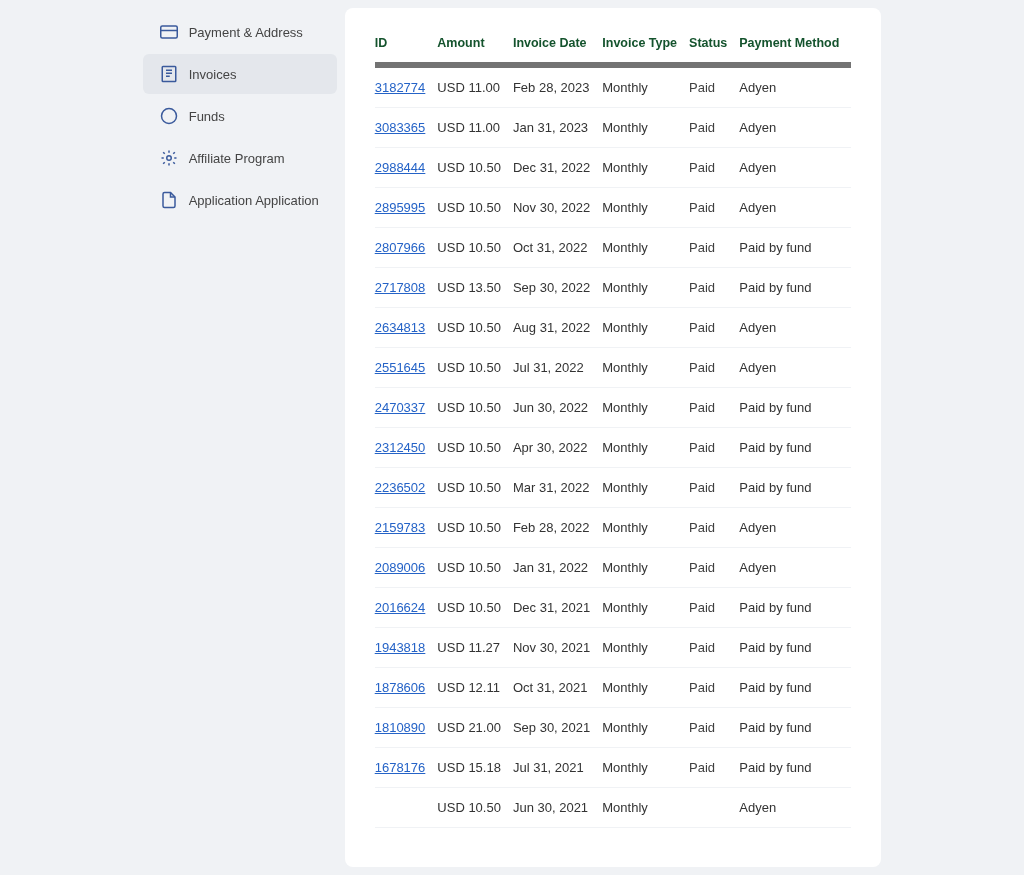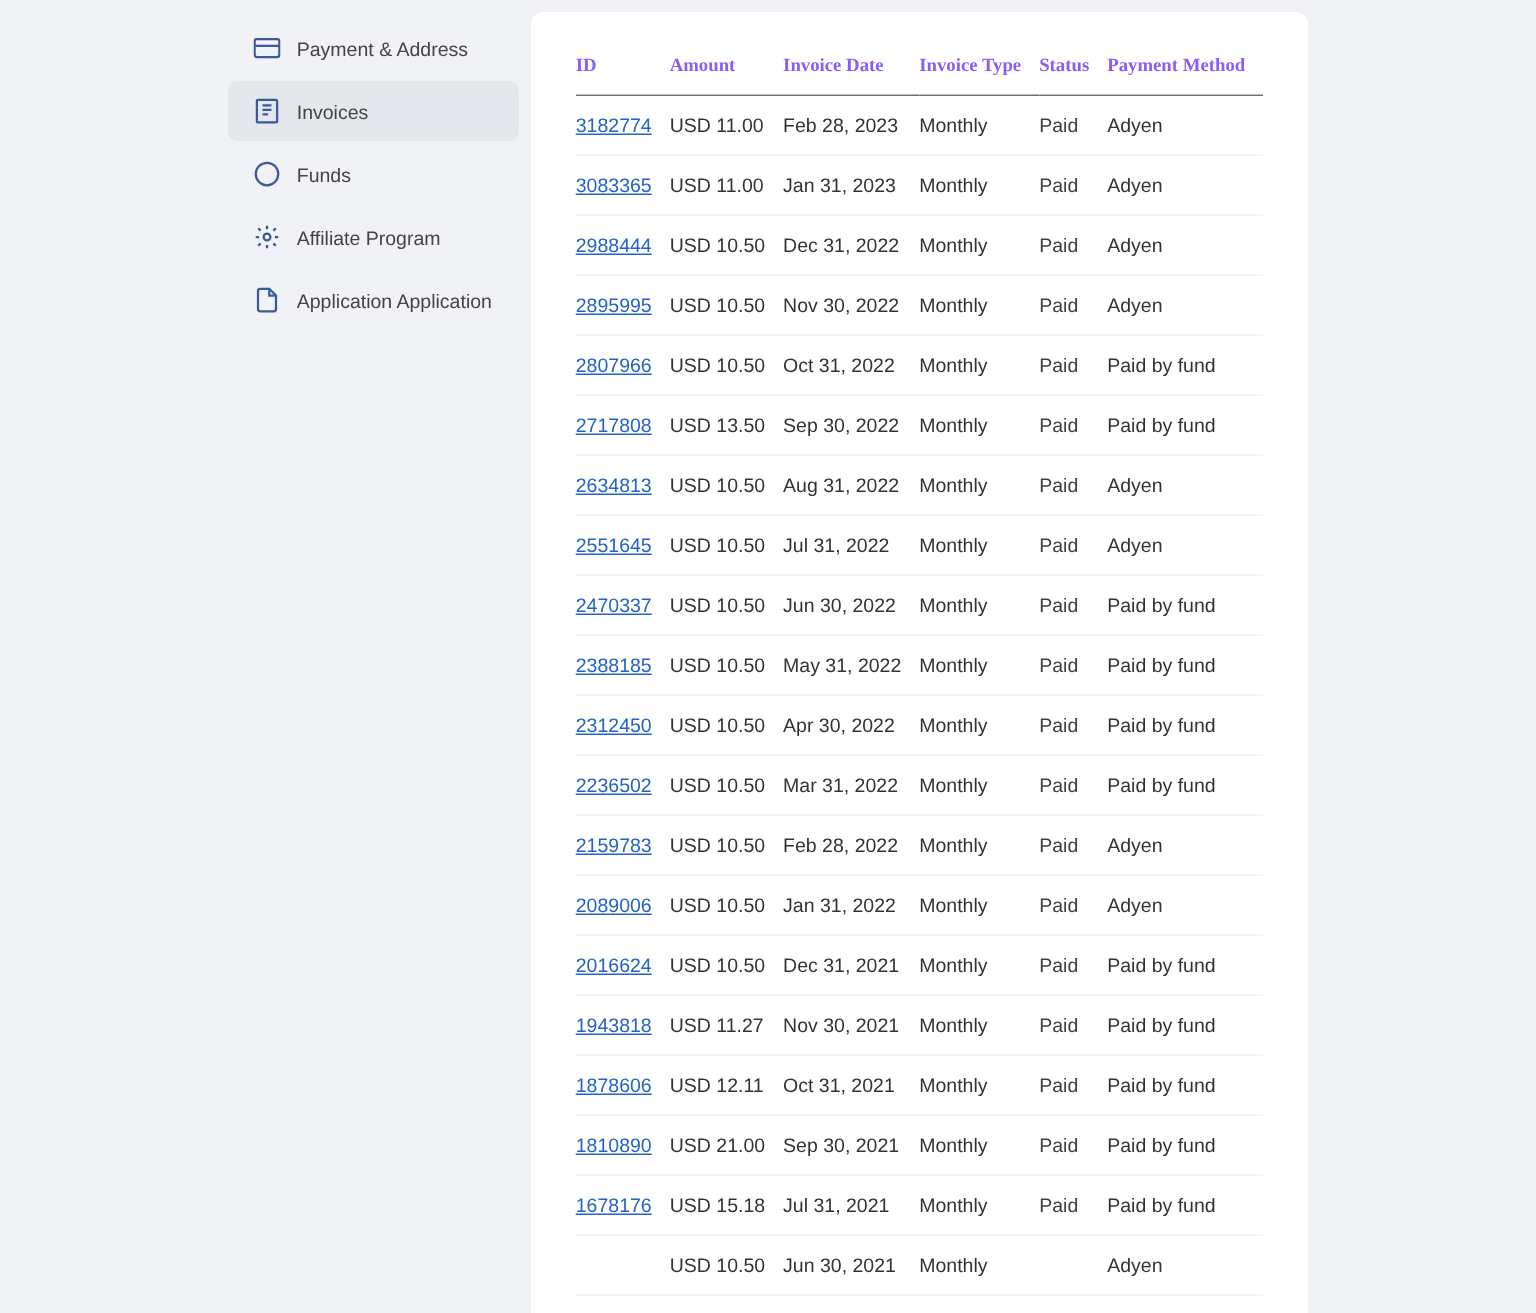--- a/index.html
+++ b/index.html
@@ -54,25 +54,24 @@
       padding: 20px 30px;
       overflow-y: auto;
     }
     table {
       width: 100%;
       border-collapse: collapse;
     }
     thead th {
       text-align: left;
       font-weight: 600;
-      color: #8b5cf6;
+      color: #14532d;
       font-size: 12.5px;
       padding: 8px 12px 12px 0;
-      border-bottom: 1px solid #737373;
-      font-family: Liberation Serif, serif;
+      border-bottom: 6px solid #737373;
     }
     tbody tr {
       border-bottom: 1px solid #f0f2f5;
     }
     tbody td {
       padding: 12px 12px 12px 0;
       font-size: 13px;
       color: #333;
       vertical-align: middle;
     }
@@ -230,28 +229,20 @@
             </tr>
             <tr>
               <td><span class="invoice-id">2470337</span></td>
               <td>USD 10.50</td>
               <td>Jun 30, 2022</td>
               <td>Monthly</td>
               <td><span class="status-paid">Paid</span></td>
               <td>Paid by fund</td>
             </tr>
             <tr>
-              <td><span class="invoice-id">2388185</span></td>
-              <td>USD 10.50</td>
-              <td>May 31, 2022</td>
-              <td>Monthly</td>
-              <td><span class="status-paid">Paid</span></td>
-              <td>Paid by fund</td>
-            </tr>
-            <tr>
               <td><span class="invoice-id">2312450</span></td>
               <td>USD 10.50</td>
               <td>Apr 30, 2022</td>
               <td>Monthly</td>
               <td><span class="status-paid">Paid</span></td>
               <td>Paid by fund</td>
             </tr>
             <tr>
               <td><span class="invoice-id">2236502</span></td>
               <td>USD 10.50</td>

